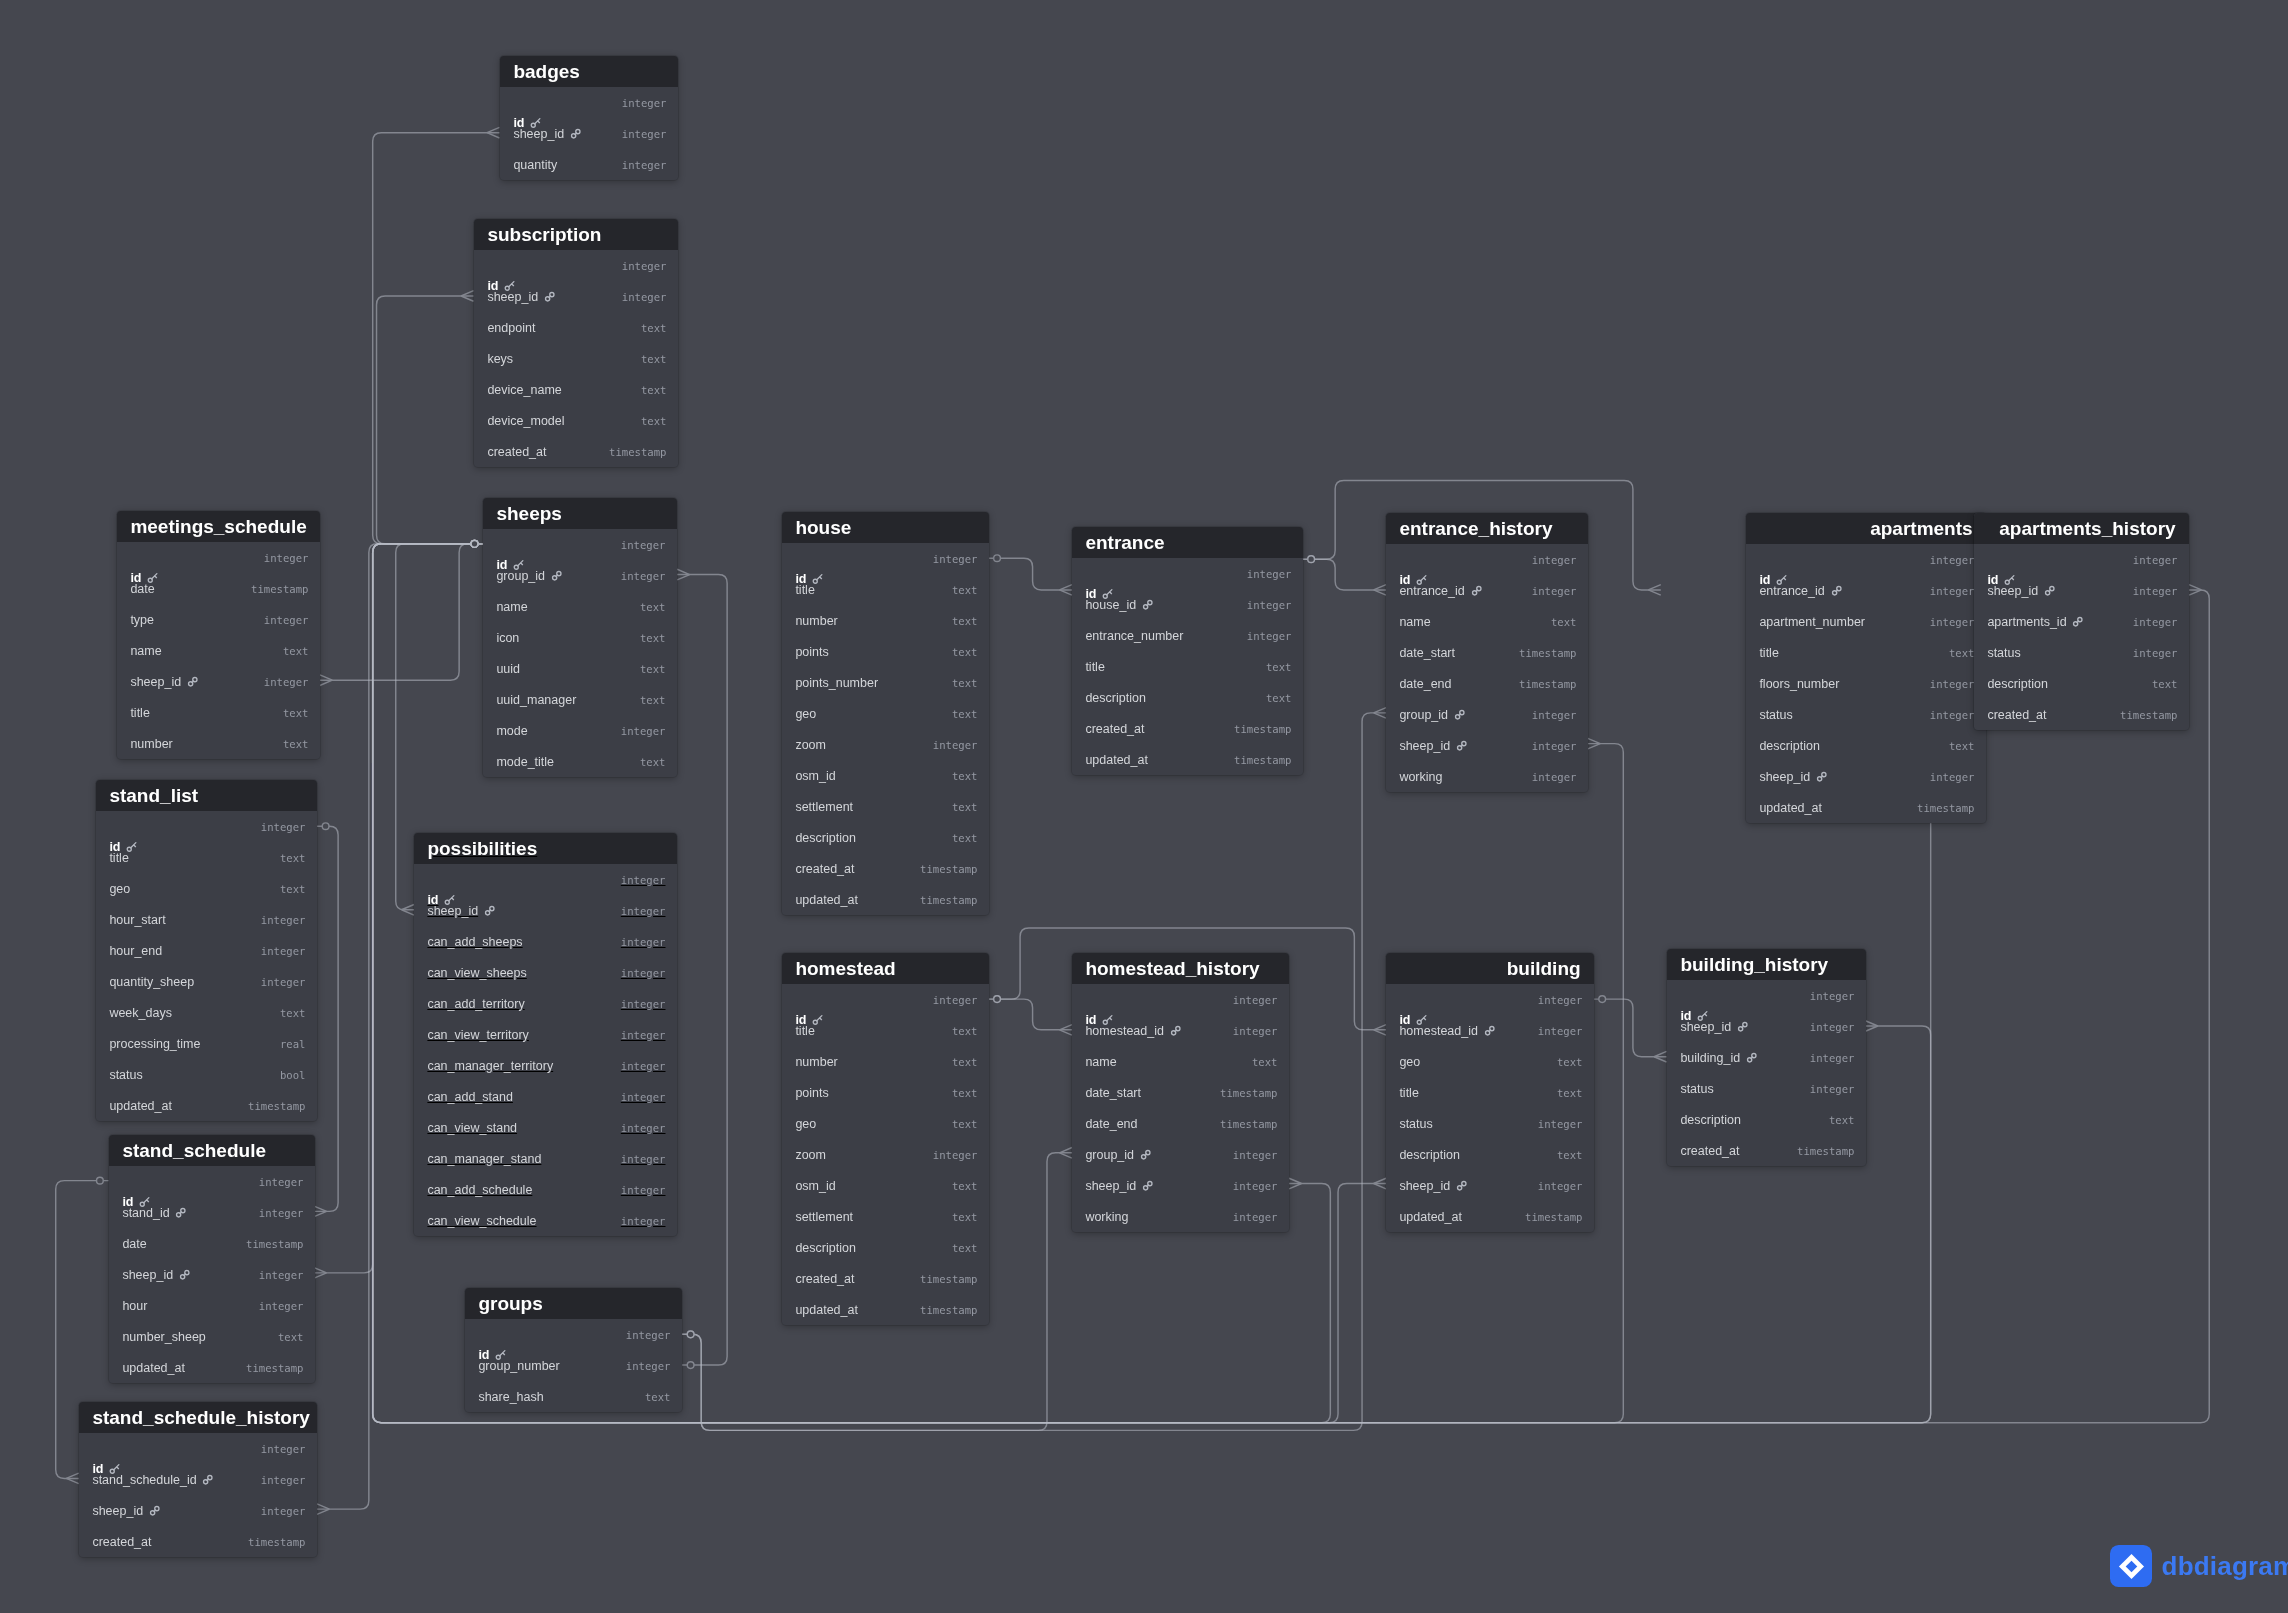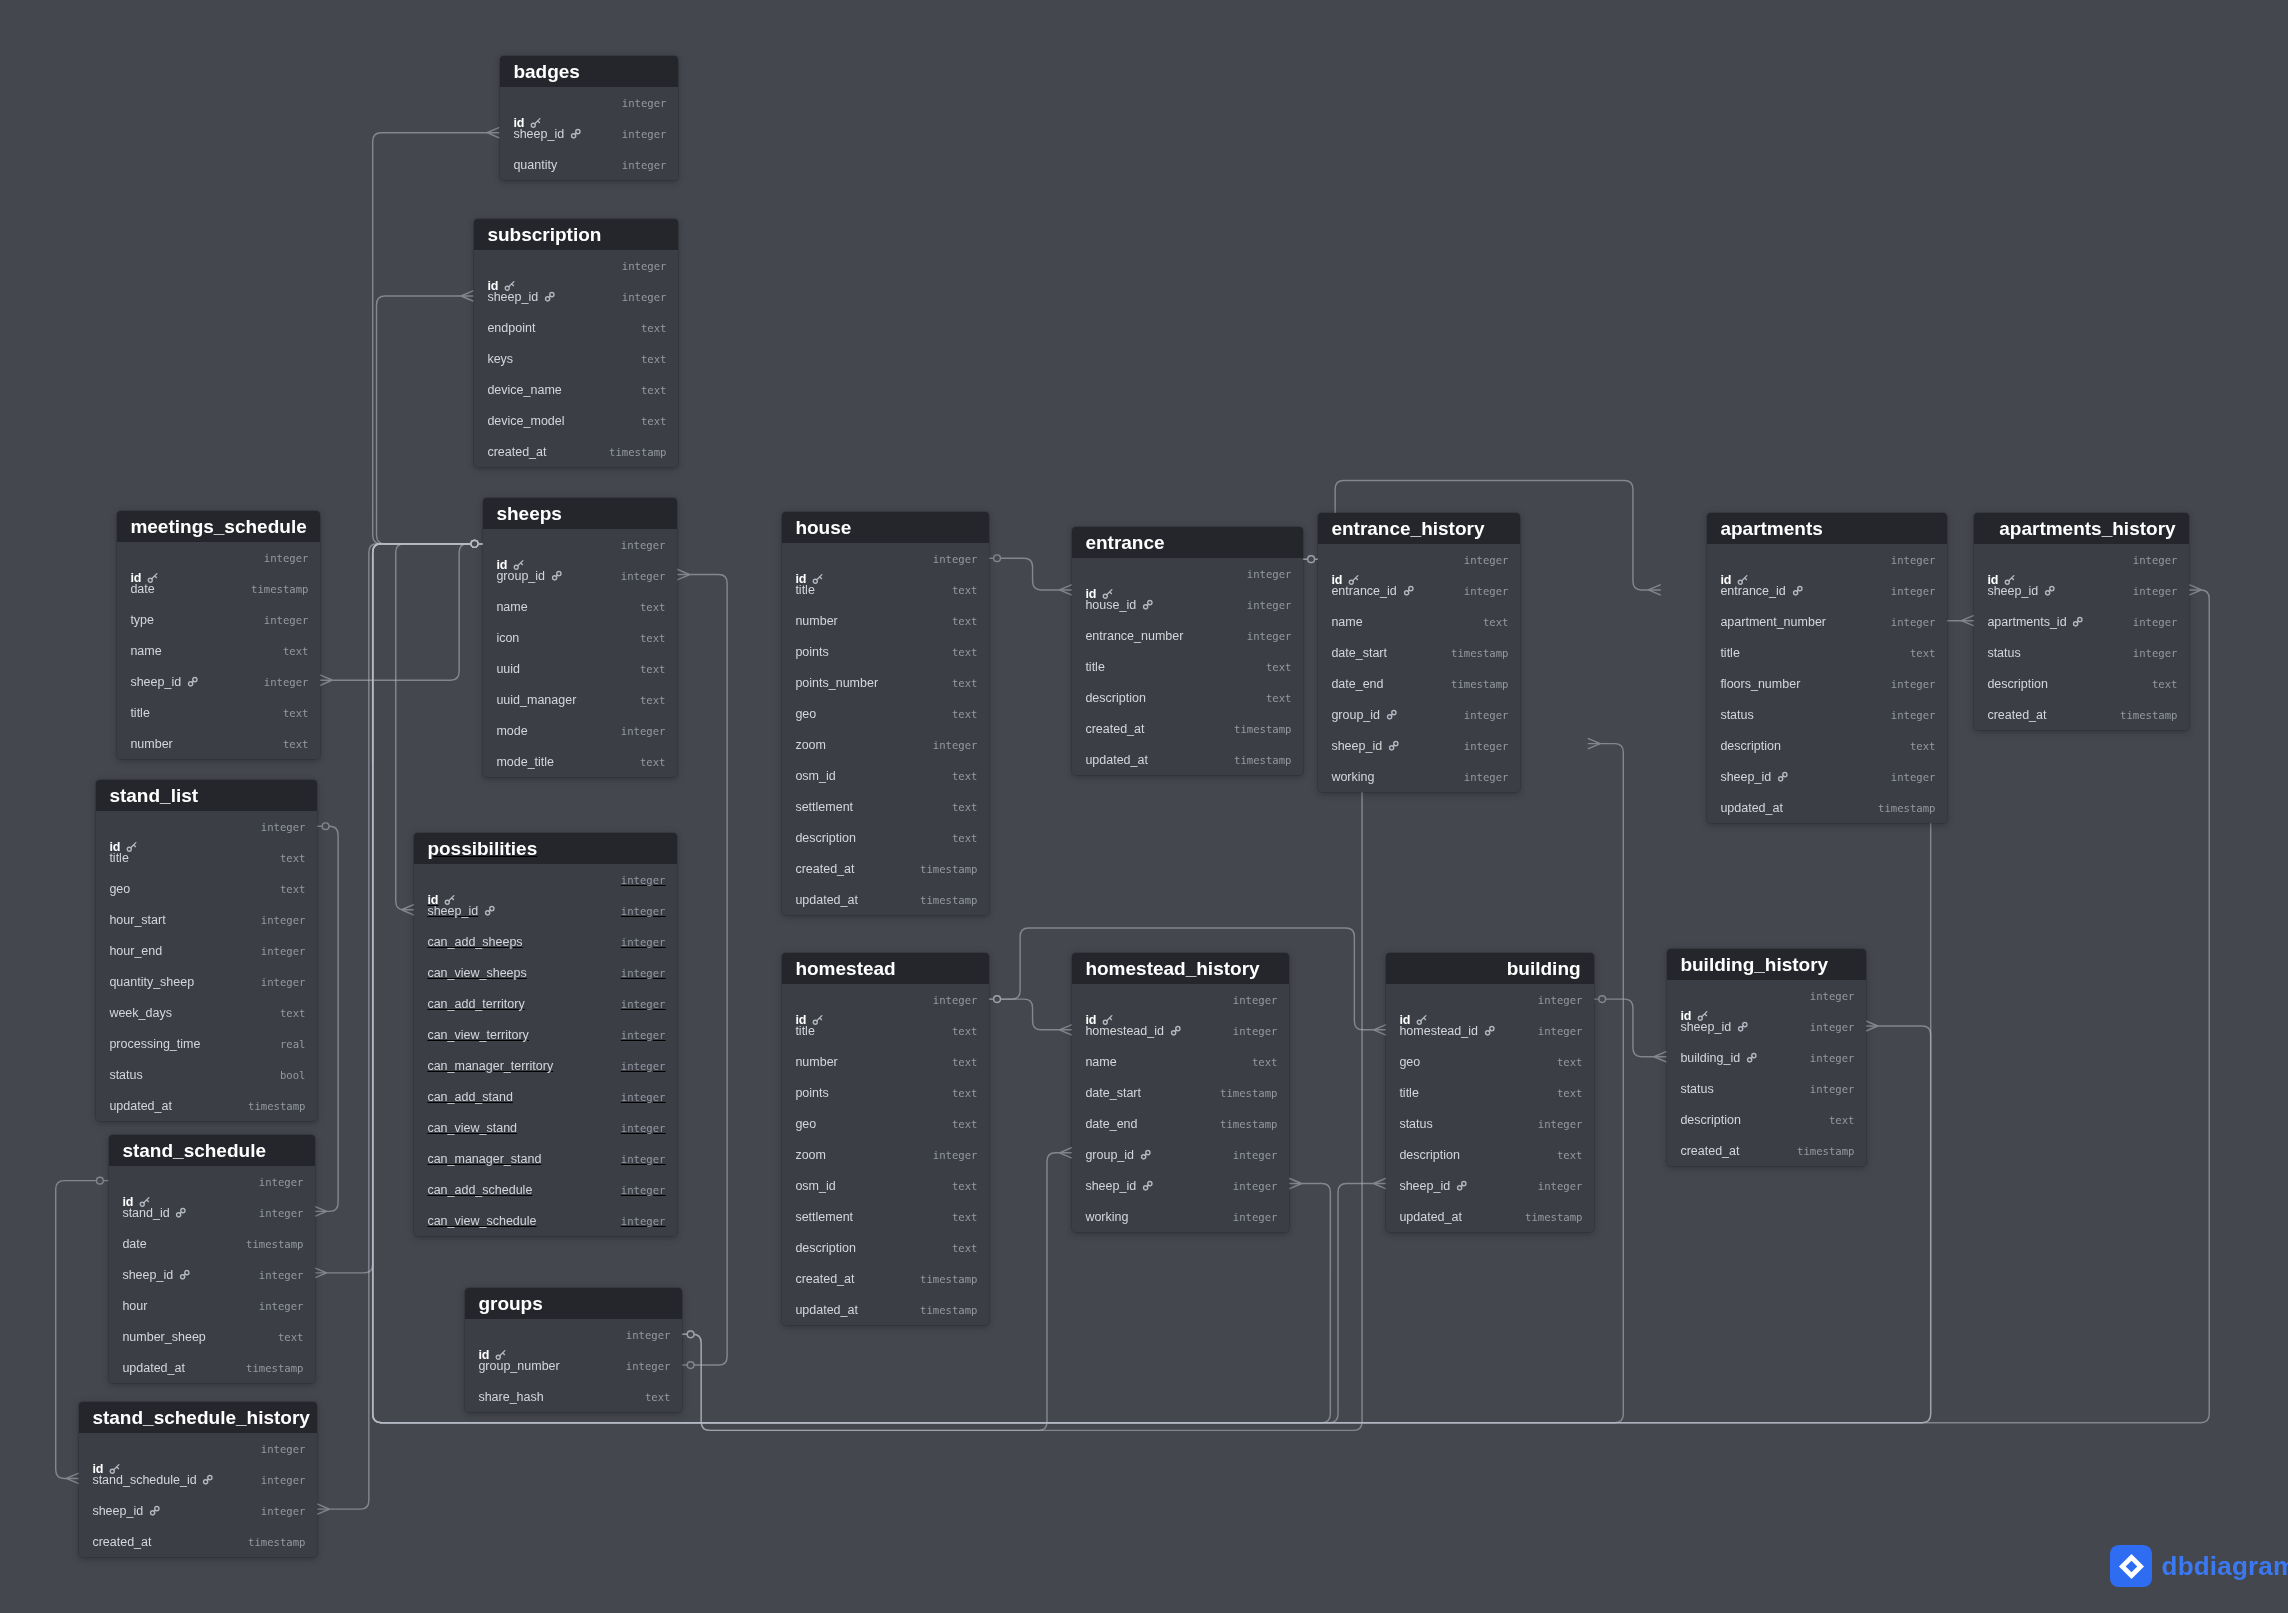--- a/index.html
+++ b/index.html
@@ -734,21 +734,21 @@
                 <path d="M5.1 6.9 L6.9 5.1"></path>
               </g>
             </svg></span>
           <span class="ftype">integer</span>
         </div>
         <div class="trow">
           <span class="fname">working</span>
           <span class="ftype">integer</span>
         </div>
       </div>
-      <div class="table" style="left: 1318px; top: 513px; width: 202px;">
+      <div class="table" style="left: 1386px; top: 513px; width: 202px;">
         <div class="thead">entrance_history</div>
         <div class="trow pk">
           <span class="fname">id<svg width="11.5" height="11.5" viewBox="0 0 12 12" class="kicon">
               <g stroke="#b4b8c1" fill="none" stroke-width="1.4" stroke-linecap="round">
                 <circle cx="3.4" cy="8.6" r="2.1"></circle>
                 <path d="M5 7 L10.3 1.7 M8 4 l1.9 1.9"></path>
               </g>
             </svg></span>
           <span class="ftype">integer</span>
         </div>
@@ -844,21 +844,21 @@
                 <path d="M5.1 6.9 L6.9 5.1"></path>
               </g>
             </svg></span>
           <span class="ftype">integer</span>
         </div>
         <div class="trow">
           <span class="fname">updated_at</span>
           <span class="ftype">timestamp</span>
         </div>
       </div>
-      <div class="table" style="left: 1707px; top: 513px; width: 240px;">
+      <div class="table" style="left: 1746px; top: 513px; width: 240px; text-align: right;">
         <div class="thead">apartments</div>
         <div class="trow pk">
           <span class="fname">id<svg width="11.5" height="11.5" viewBox="0 0 12 12" class="kicon">
               <g stroke="#b4b8c1" fill="none" stroke-width="1.4" stroke-linecap="round">
                 <circle cx="3.4" cy="8.6" r="2.1"></circle>
                 <path d="M5 7 L10.3 1.7 M8 4 l1.9 1.9"></path>
               </g>
             </svg></span>
           <span class="ftype">integer</span>
         </div>

